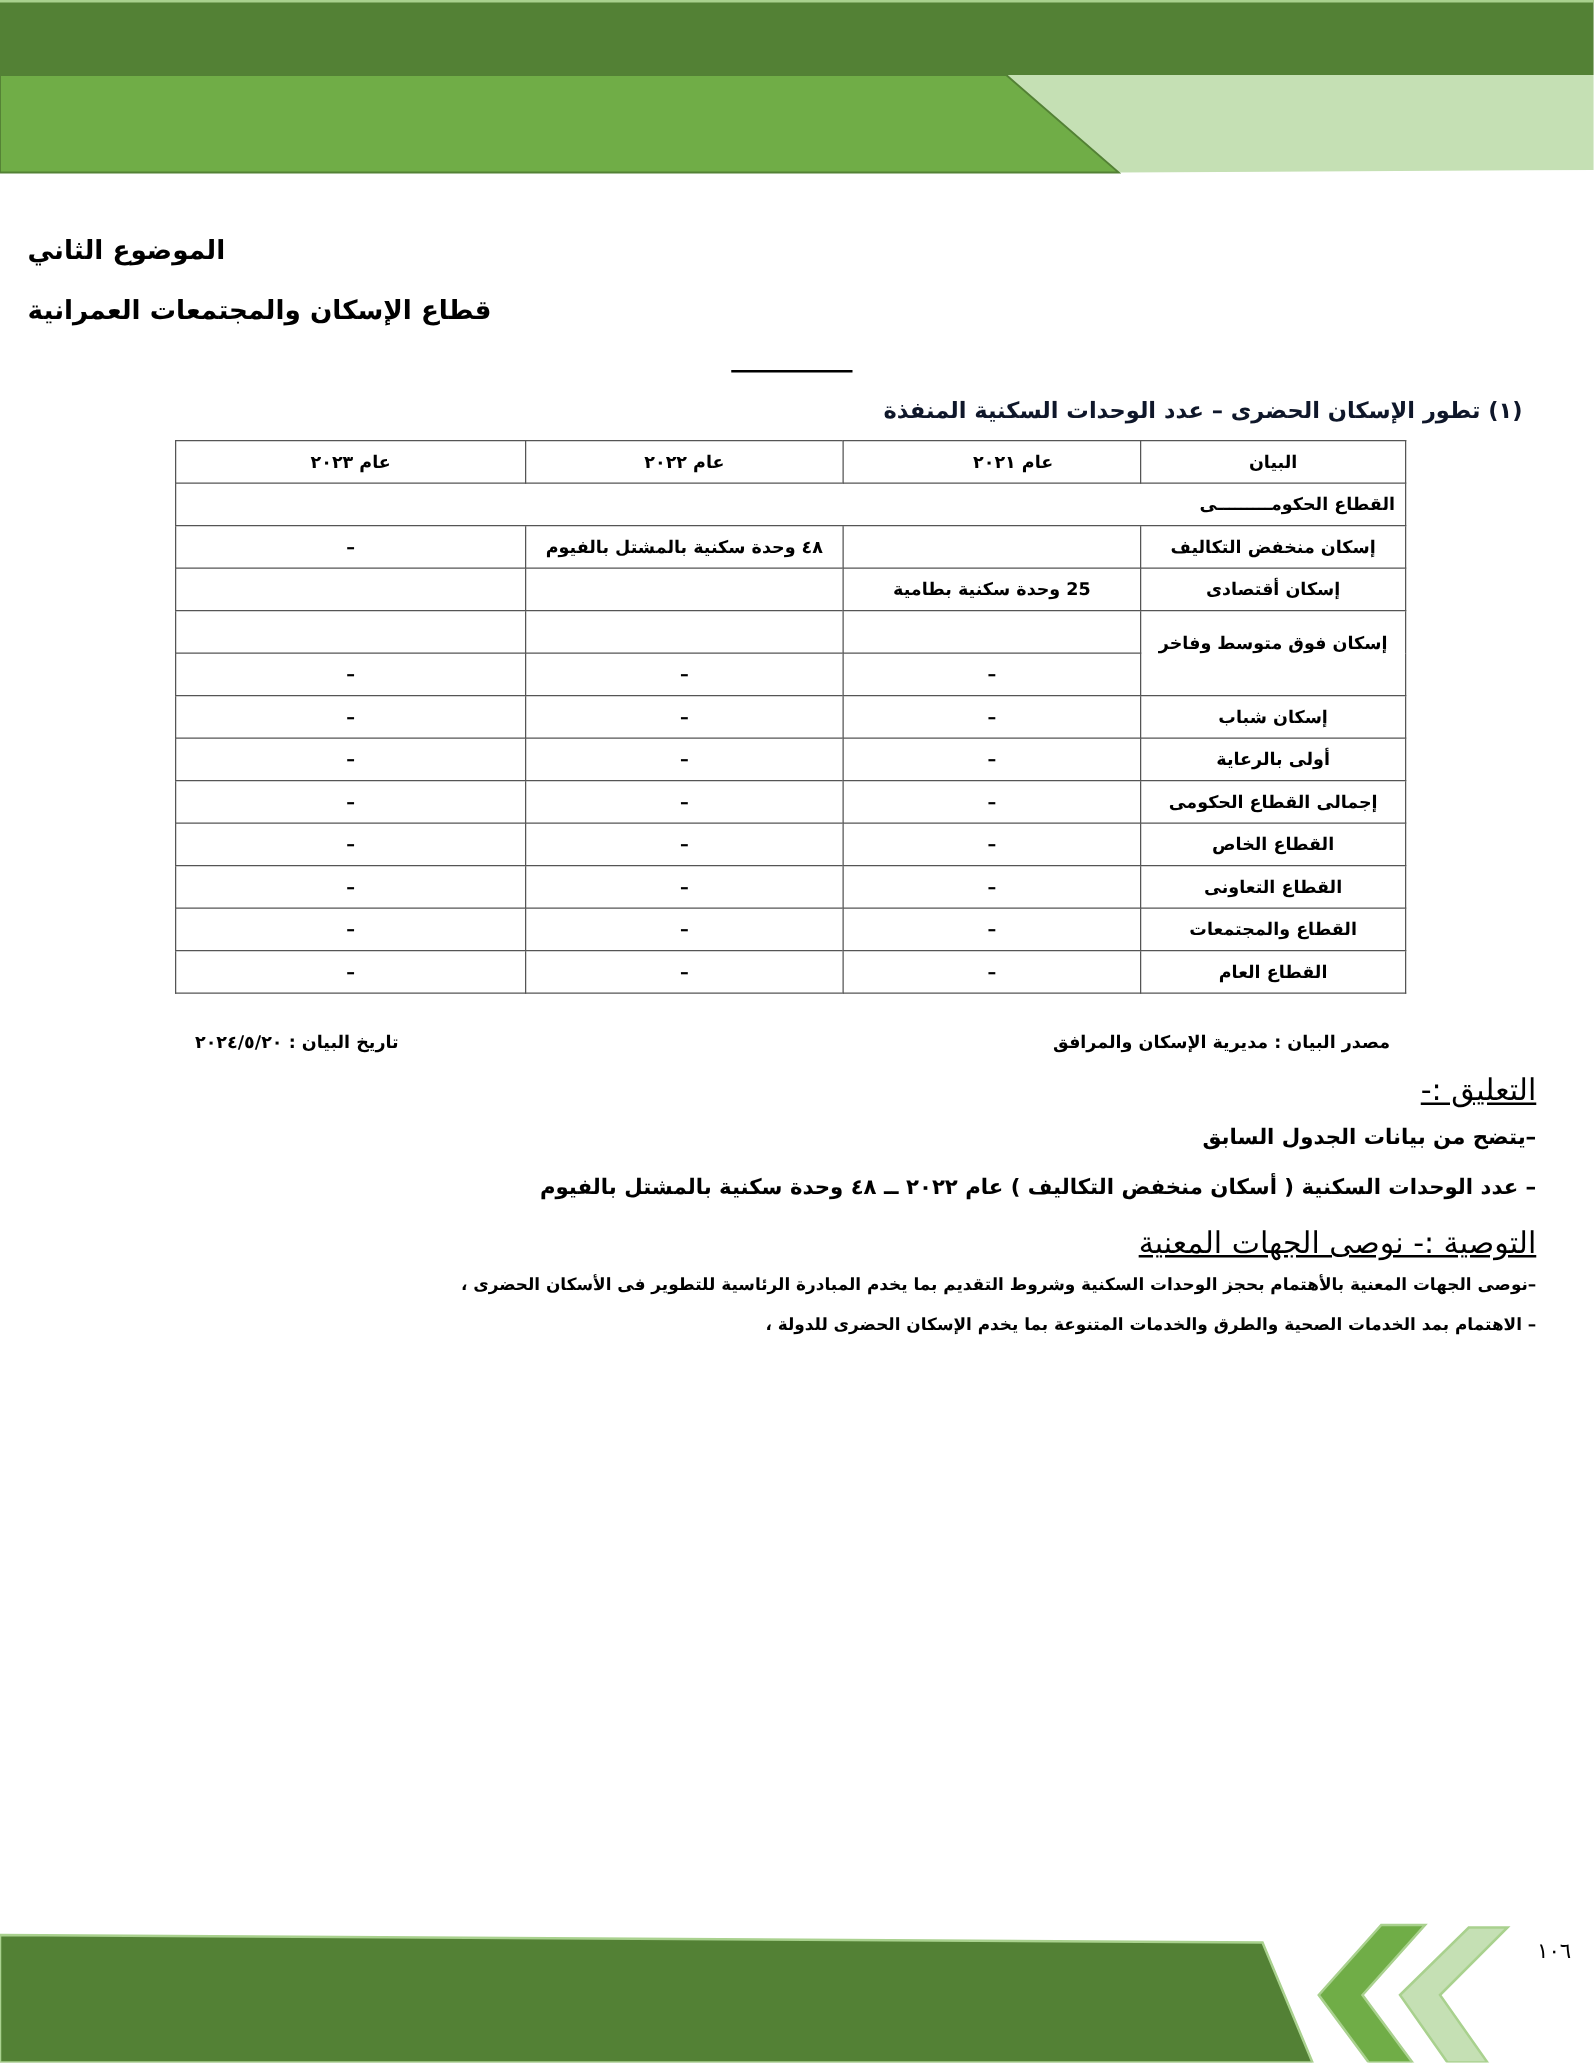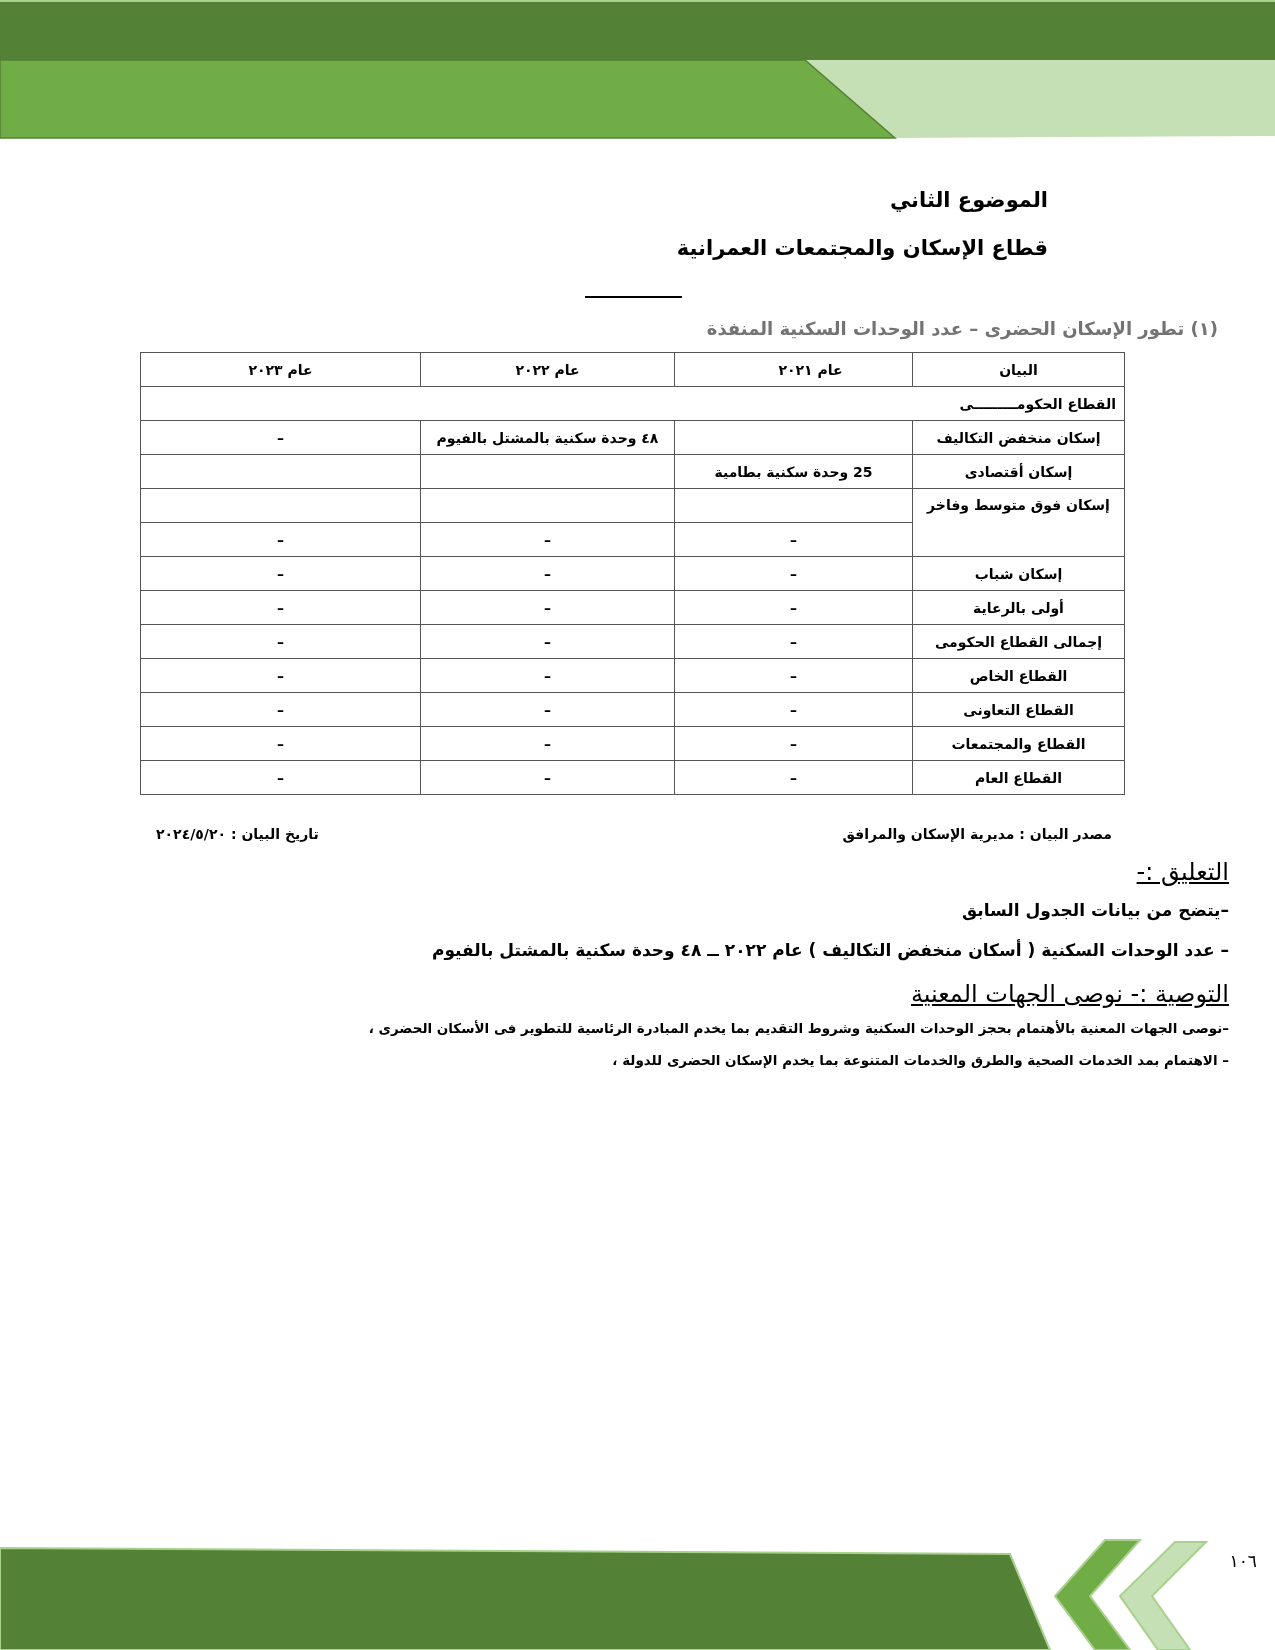--- a/index.html
+++ b/index.html
@@ -1,25 +1,25 @@
 <!DOCTYPE html>
 <html><head>
 <meta charset="utf-8">
 <style>
   html, body { margin:0; padding:0; }
   body { width:1275px; height:1650px; position:relative; background:#ffffff; overflow:hidden;
          font-family:"DejaVu Sans", sans-serif; color:#000; }
   .hdr { position:absolute; left:0; top:0; width:1275px; height:140px; }
   .ftr { position:absolute; left:0; top:1530px; width:1275px; height:120px; }
   .page-num { position:absolute; right:18px; top:1540px; font-size:17px; direction:rtl;margin-top:11px; }
-  .titles { position:absolute; left:0; width:1048px; text-align:right; direction:rtl; font-weight:bold; }
+  .titles { position:absolute; left:0; width:1048px; text-align:left; direction:rtl; font-weight:bold;padding-left:22px; }
   .t1 { top:188px; font-size:21px; }
   .t2 { top:236px; font-size:21px; }
   .rule { position:absolute; left:585px; top:296px; width:97px; height:2px; background:#000; }
-  .sec-title { position:absolute; right:57px; top:318px; direction:rtl; color:#737373; font-weight:bold; font-size:18px; }
+  .sec-title { position:absolute; right:57px; top:318px; direction:rtl; color:#0f172a; font-weight:bold; font-size:18px; }
   table.data { position:absolute; left:140px; top:352px; width:985px; border-collapse:collapse; direction:rtl;
                font-size:14px; font-weight:bold; }
   table.data td { border:1.5px solid #555; height:33px; padding:0 8px; text-align:center; vertical-align:middle; }
   table.data td.lbl { text-align:center; width:195px; }
   table.data td.c1 { width:187px;padding-left:42px; }
   table.data td.c2 { width:237px; }
   table.data td.full { text-align:right; }
   .src { position:absolute; right:163px; top:826px; font-size:14px; font-weight:bold; direction:rtl;text-align:center; }
   .date { position:absolute; left:156px; top:826px; font-size:14px; font-weight:bold; direction:rtl; }
   .h-under { position:absolute; right:46px; direction:rtl; font-size:24px; text-decoration:underline; font-weight:normal; }
@@ -64,21 +64,21 @@
     <td>٤٨ وحدة سكنية بالمشتل بالفيوم</td>
     <td>–</td>
   </tr>
   <tr>
     <td class="lbl">إسكان أقتصادى</td>
     <td>25 وحدة سكنية بطامية</td>
     <td></td>
     <td></td>
   </tr>
   <tr>
-    <td class="lbl" rowspan="2" style="vertical-align:top;padding-top:8px;">إسكان فوق متوسط وفاخر</td>
+    <td class="lbl" rowspan="2" style="vertical-align:top;padding-top:18px;">إسكان فوق متوسط وفاخر</td>
     <td></td>
     <td></td>
     <td></td>
   </tr>
   <tr>
     <td>–</td>
     <td>–</td>
     <td>–</td>
   </tr>
   <tr>

